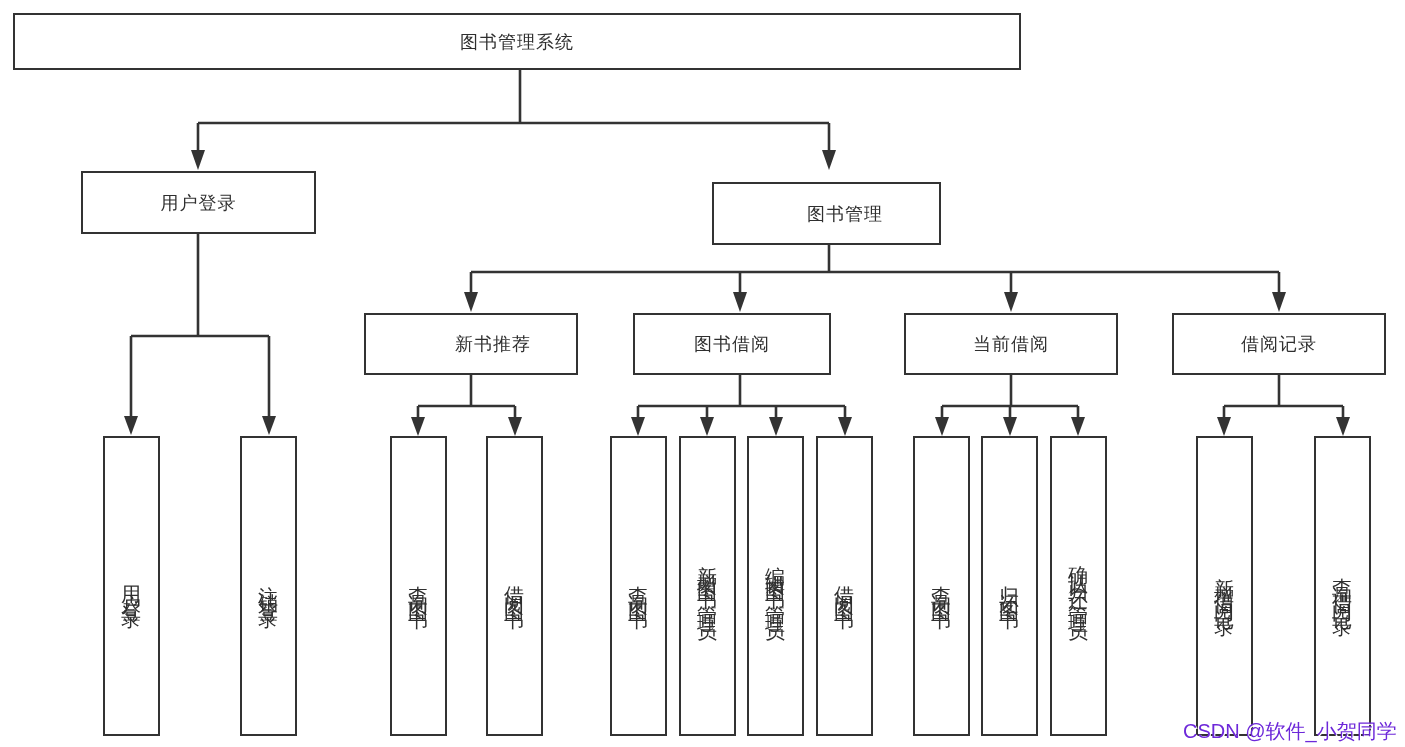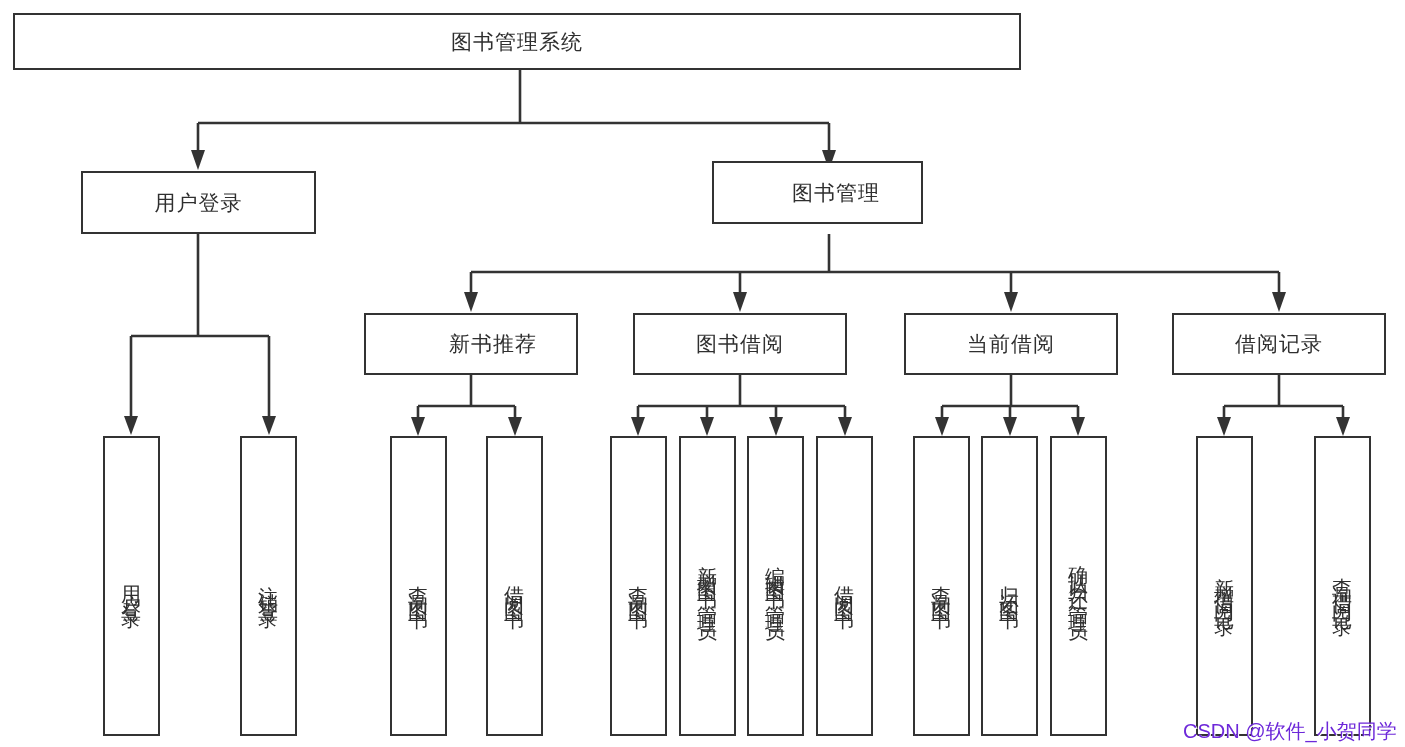--- a/index.html
+++ b/index.html
@@ -24,21 +24,21 @@
     position: absolute;
     box-sizing: border-box;
     background: #ffffff;
     border: 2.5px solid #333333;
     display: flex;
     align-items: center;
     justify-content: center;
     color: #2f2f2f;
   }
   .node .h-label {
-    font-size: 21px;
+    font-size: 18px;
     letter-spacing: 1px;
     white-space: nowrap;
   }
   .leaf .v-label {
     writing-mode: vertical-rl;
     font-size: 20px;
     letter-spacing: 8px;
     line-height: 1;
     white-space: nowrap;
   }
@@ -136,28 +136,28 @@
     </g>
   </svg>
 
   <div class="node" style="left:13px; top:13px; width:1008px; height:57px;">
     <span class="h-label">图书管理系统</span>
   </div>
 
   <div class="node" style="left:81px; top:171px; width:235px; height:63px;">
     <span class="h-label">用户登录</span>
   </div>
-  <div class="node" style="left:712px; top:161px; width:211px; height:63px;padding-left:37px;">
+  <div class="node" style="left:712px; top:182px; width:229px; height:63px;padding-left:37px;">
     <span class="h-label">图书管理</span>
   </div>
 
   <div class="node" style="left:364px; top:313px; width:214px; height:62px;padding-left:44px;">
     <span class="h-label">新书推荐</span>
   </div>
-  <div class="node" style="left:633px; top:313px; width:214px; height:62px;">
+  <div class="node" style="left:633px; top:313px; width:198px; height:62px;">
     <span class="h-label">图书借阅</span>
   </div>
   <div class="node" style="left:904px; top:313px; width:214px; height:62px;">
     <span class="h-label">当前借阅</span>
   </div>
   <div class="node" style="left:1172px; top:313px; width:214px; height:62px;">
     <span class="h-label">借阅记录</span>
   </div>
 
   <div class="node leaf" style="left:103px; top:436px; width:57px; height:300px;">

